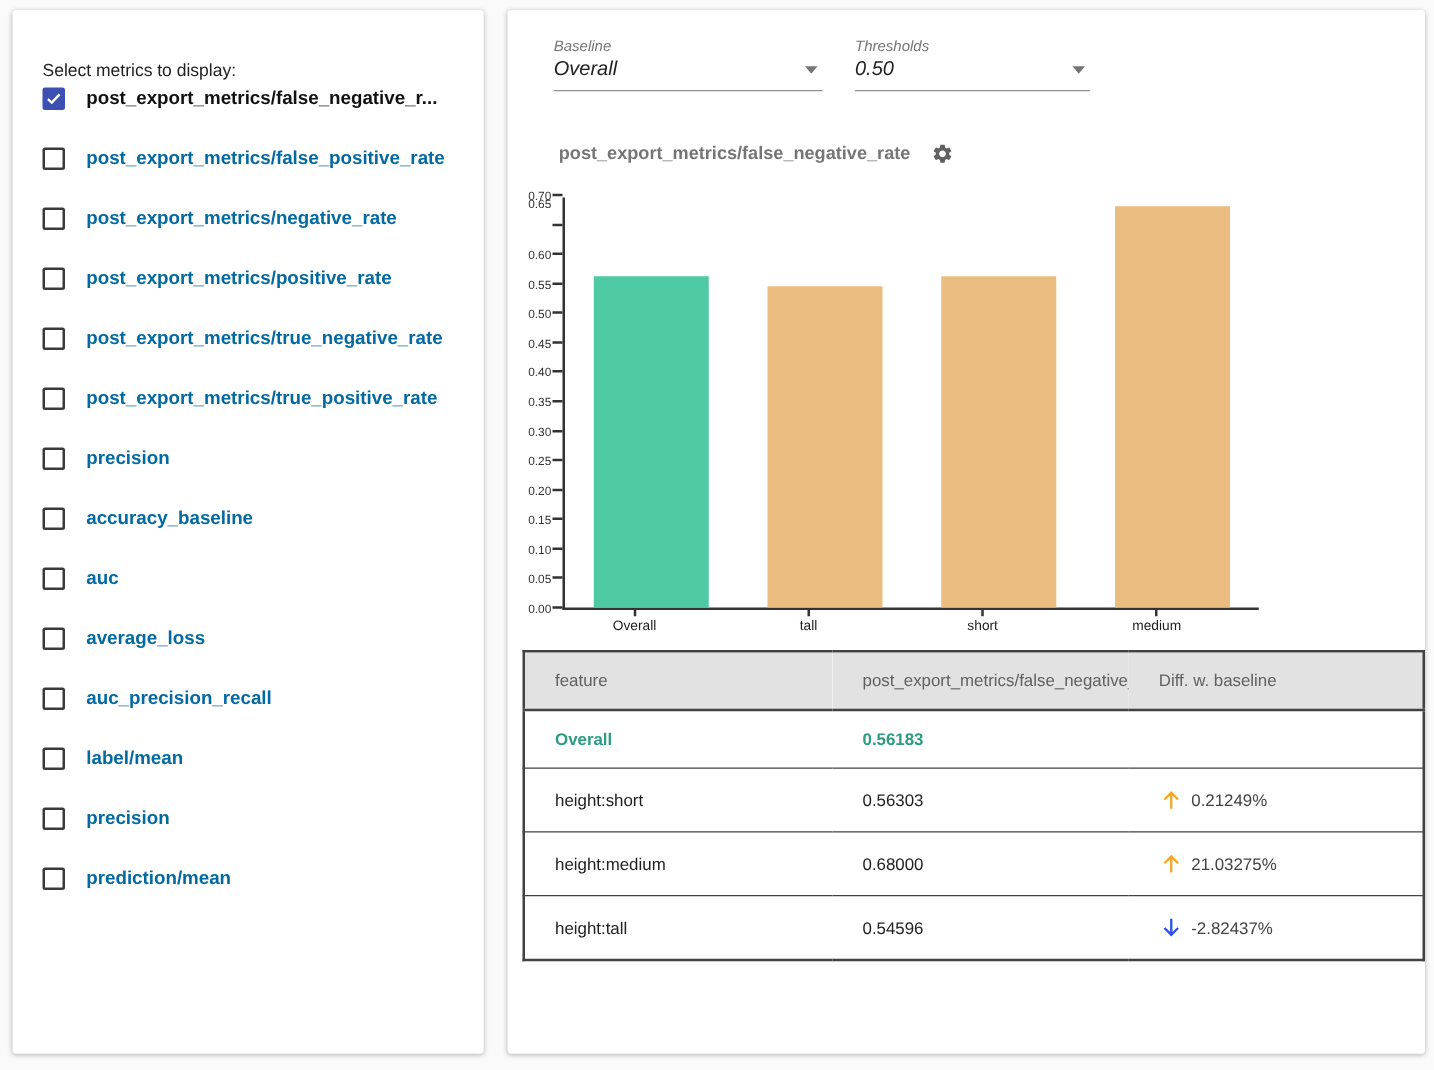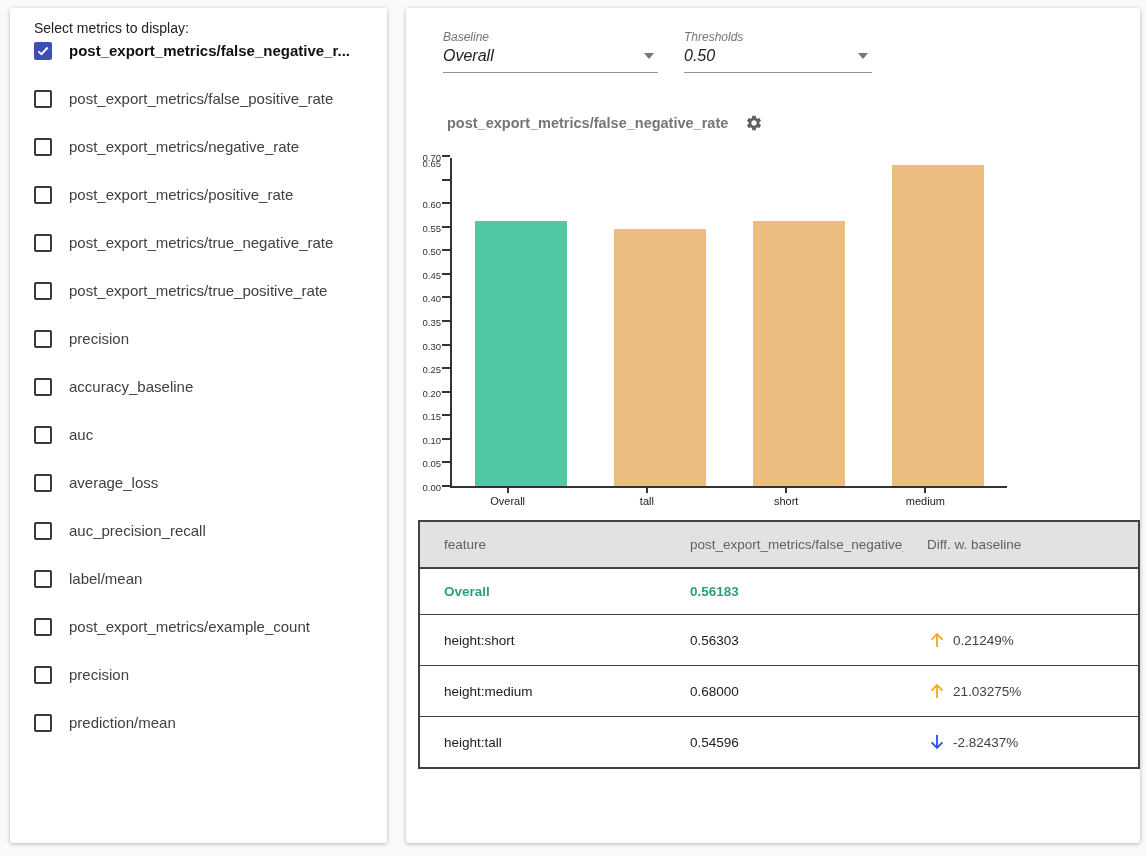--- a/index.html
+++ b/index.html
@@ -10,32 +10,32 @@
     color:#212121;
     overflow:hidden;
   }
   .cards { display:flex; gap:19px; padding:8px 7px 0 10px; align-items:flex-start; }
   .card {
     background:#fff; border-radius:3px;
     box-shadow:0 1px 4px rgba(0,0,0,.28);
     height:835px;
   }
   
-  .card-left { width:436px; padding:12px 20px 0 24px; }
+  .card-left { width:436px; padding:40px 20px 0 24px; }
   .selector-title { font-size:14px; color:#212121; margin-bottom:6px; }
   .metric-row { display:flex; align-items:flex-start; gap:17px; height:48px; cursor:pointer; }
   .cb {
     width:18px; height:18px; flex:0 0 18px;
     border:2px solid #3a3a3a; border-radius:2px;
     display:inline-flex; align-items:center; justify-content:center;
     background:#fff;
   }
   .cb.on { border-color:#3b50b2; background:#3b50b2; }
   .cb svg { display:block; }
-  .metric-label { font-size:15px; color:#404040; white-space:nowrap; overflow:hidden; }
+  .metric-label { font-size:15px; color:#0369a1; white-space:nowrap; overflow:hidden;font-weight:bold; }
   .metric-row.checked .metric-label { font-weight:bold; color:#111; }
   
   .card-right { width:744px; position:relative; }
   .controls { display:flex; gap:26px; padding:22px 0 0 37px;font-style:italic; }
   .select { cursor:pointer; }
   .select-label { font-size:12px; color:#757575; margin-bottom:3px; }
   .select-value-row {
     display:flex; align-items:center; justify-content:space-between;
     border-bottom:1px solid #949494; padding-bottom:7px;
   }
@@ -140,24 +140,20 @@
           <span class="cb"></span>
           <span class="metric-label">average_loss</span>
         </div>
         <div class="metric-row">
           <span class="cb"></span>
           <span class="metric-label">auc_precision_recall</span>
         </div>
         <div class="metric-row">
           <span class="cb"></span>
           <span class="metric-label">label/mean</span>
-        </div>
-        <div class="metric-row">
-          <span class="cb"></span>
-          <span class="metric-label">post_export_metrics/example_count</span>
         </div>
         <div class="metric-row">
           <span class="cb"></span>
           <span class="metric-label">precision</span>
         </div>
         <div class="metric-row">
           <span class="cb"></span>
           <span class="metric-label">prediction/mean</span>
         </div>
       </div>

